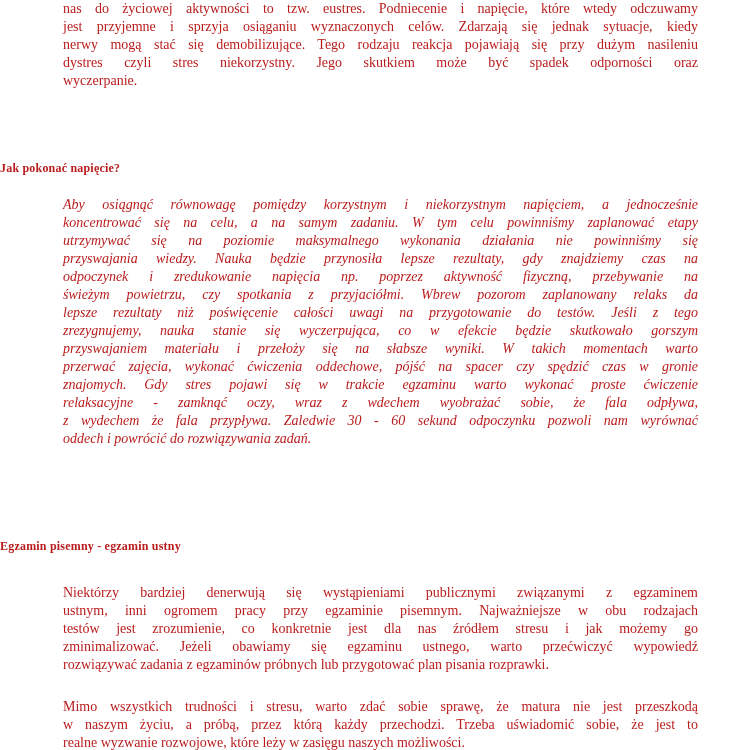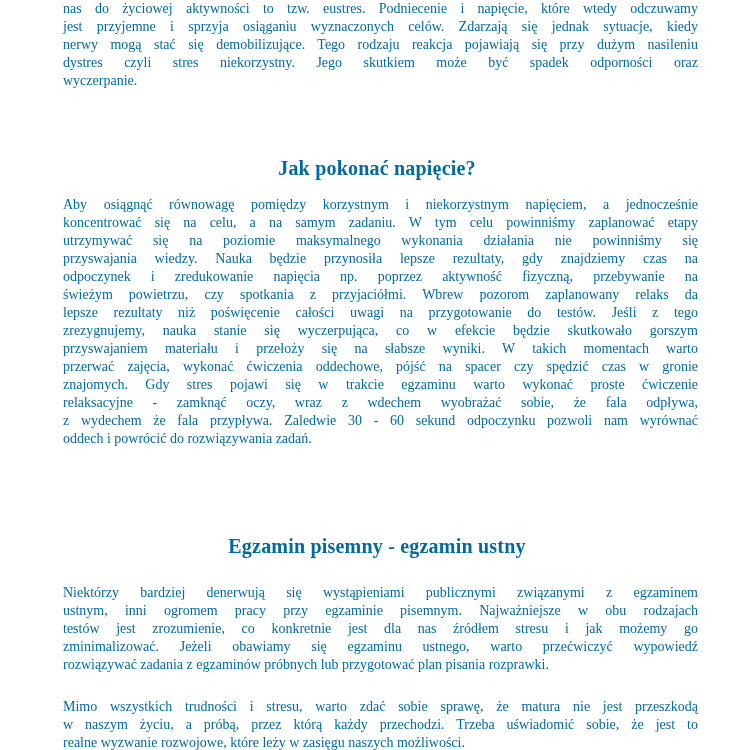--- a/index.html
+++ b/index.html
@@ -5,21 +5,21 @@
   html, body {
     margin: 0;
     padding: 0;
     background: #ffffff;
   }
   .page {
     position: relative;
     width: 754px;
     height: 750px;
     background: #ffffff;
-    color: #0369a1;
+    color: #b91c1c;
     font-family: "Liberation Serif", serif;
     overflow: hidden;
   }
   .para {
     position: absolute;
     left: 63px;
     width: 635px;
     font-size: 14px;
   }
   .para .line {
@@ -27,43 +27,43 @@
     text-align: justify;
     text-align-last: justify;
   }
   .para .line:last-child {
     text-align-last: auto;
   }
   .heading {
     position: absolute;
     left: 0;
     width: 754px;
-    text-align: center;
+    text-align: left;
     font-weight: bold;
-    font-size: 20px;
+    font-size: 12px;
     line-height: 22px;
     letter-spacing: 0.2px;
   }
 </style>
 </head>
 <body>
 
 <div class="page">
 
   <div class="para" style="top: 0px;">
       <div class="line">nas do życiowej aktywności to tzw. eustres. Podniecenie i napięcie, które wtedy odczuwamy</div>
       <div class="line">jest przyjemne i sprzyja osiąganiu wyznaczonych celów. Zdarzają się jednak sytuacje, kiedy</div>
       <div class="line">nerwy mogą stać się demobilizujące. Tego rodzaju reakcja pojawiają się przy dużym nasileniu</div>
       <div class="line">dystres czyli stres niekorzystny. Jego skutkiem może być spadek odporności oraz</div>
       <div class="line">wyczerpanie.</div>
     </div>
 
   <div class="heading" style="top: 157px;">Jak pokonać napięcie?</div>
 
-  <div class="para" style="top: 196px;">
+  <div class="para" style="top: 196px; font-style: italic;">
       <div class="line">Aby osiągnąć równowagę pomiędzy korzystnym i niekorzystnym napięciem, a jednocześnie</div>
       <div class="line">koncentrować się na celu, a na samym zadaniu. W tym celu powinniśmy zaplanować etapy</div>
       <div class="line">utrzymywać się na poziomie maksymalnego wykonania działania nie powinniśmy się</div>
       <div class="line">przyswajania wiedzy. Nauka będzie przynosiła lepsze rezultaty, gdy znajdziemy czas na</div>
       <div class="line">odpoczynek i zredukowanie napięcia np. poprzez aktywność fizyczną, przebywanie na</div>
       <div class="line">świeżym powietrzu, czy spotkania z przyjaciółmi. Wbrew pozorom zaplanowany relaks da</div>
       <div class="line">lepsze rezultaty niż poświęcenie całości uwagi na przygotowanie do testów. Jeśli z tego</div>
       <div class="line">zrezygnujemy, nauka stanie się wyczerpująca, co w efekcie będzie skutkowało gorszym</div>
       <div class="line">przyswajaniem materiału i przełoży się na słabsze wyniki. W takich momentach warto</div>
       <div class="line">przerwać zajęcia, wykonać ćwiczenia oddechowe, pójść na spacer czy spędzić czas w gronie</div>

